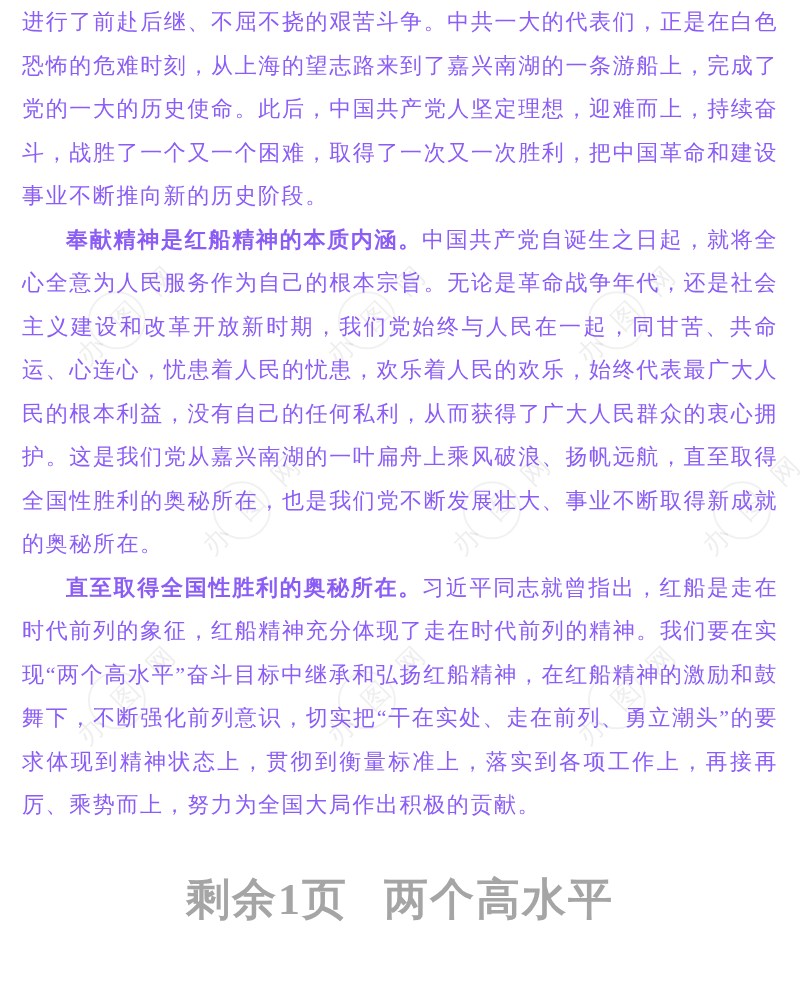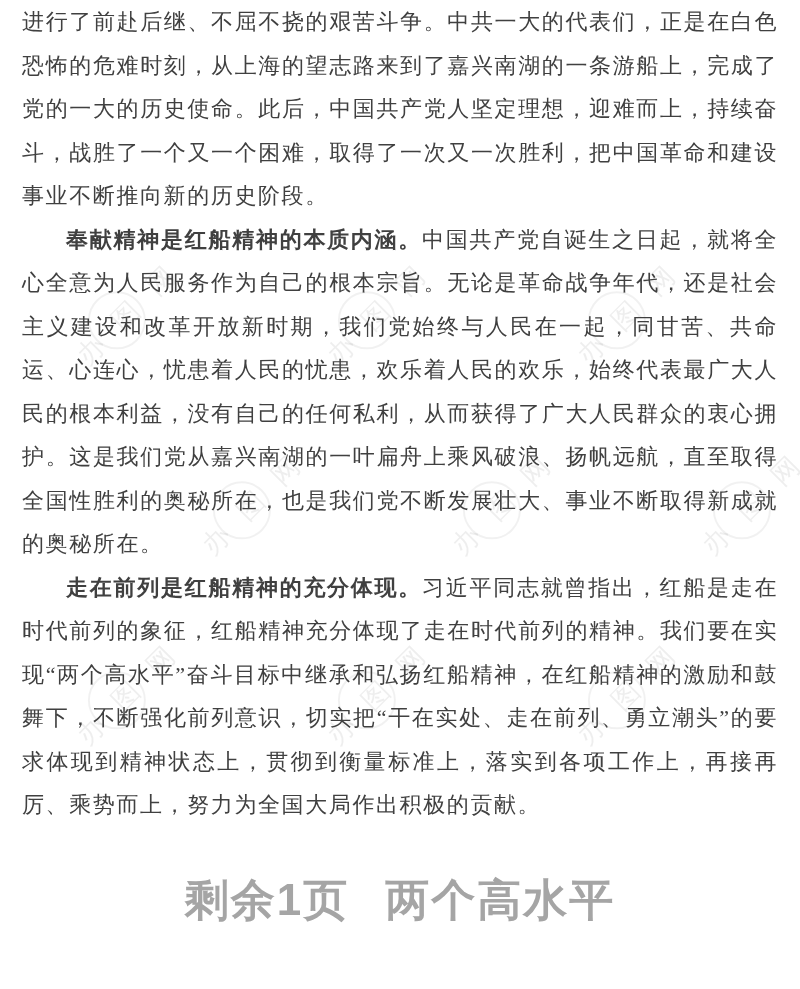--- a/index.html
+++ b/index.html
@@ -50,21 +50,21 @@
   .wm.w6 { left: 685px; top: 480px; }
   .wm.w7 { left:  60px; top: 670px; }
   .wm.w8 { left: 310px; top: 670px; }
   .wm.w9 { left: 560px; top: 670px; }
 
   
   .content {
     position: relative;
     z-index: 1;
     padding: 0 22px;
-    color: #404040;
+    color: #8b5cf6;
   }
   .para {
     margin: 0;
     font-size: 22px;
     line-height: 43.5px;
     letter-spacing: 1.6px;
     text-align: justify;
     text-justify: inter-ideograph;
     word-break: break-all;
     text-indent: 2em;
@@ -83,21 +83,21 @@
     position: absolute;
     z-index: 1;
     left: 0;
     top: 874px;
     width: 100%;
     display: flex;
     justify-content: center;
     align-items: baseline;
     gap: 36px;
     color: #a5a5a5;
-    font-family: Liberation Sans, sans-serif;
+    font-family: Liberation Serif, serif;
     font-weight: 900;
     font-size: 44px;
     letter-spacing: 2px;
     line-height: 1.2;
   }
 </style>
 </head>
 <body>
 
 <div class="page">
@@ -112,21 +112,21 @@
     <span class="wm w7">办图网</span>
     <span class="wm w8">办图网</span>
     <span class="wm w9">办图网</span>
   </div>
 
   <div class="content">
     <p class="para no-indent"><span class="lead"></span><span class="body-text">进行了前赴后继、不屈不挠的艰苦斗争。中共一大的代表们，正是在白色恐怖的危难时刻，从上海的望志路来到了嘉兴南湖的一条游船上，完成了党的一大的历史使命。此后，中国共产党人坚定理想，迎难而上，持续奋斗，战胜了一个又一个困难，取得了一次又一次胜利，把中国革命和建设事业不断推向新的历史阶段。</span></p>
 
     <p class="para"><span class="lead">奉献精神是红船精神的本质内涵。</span><span class="body-text">中国共产党自诞生之日起，就将全心全意为人民服务作为自己的根本宗旨。无论是革命战争年代，还是社会主义建设和改革开放新时期，我们党始终与人民在一起，同甘苦、共命运、心连心，忧患着人民的忧患，欢乐着人民的欢乐，始终代表最广大人民的根本利益，没有自己的任何私利，从而获得了广大人民群众的衷心拥护。这是我们党从嘉兴南湖的一叶扁舟上乘风破浪、扬帆远航，直至取得全国性胜利的奥秘所在，也是我们党不断发展壮大、事业不断取得新成就的奥秘所在。</span></p>
 
-    <p class="para"><span class="lead">走在前列是红船精神的充分体现。</span><span class="body-text">习近平同志就曾指出，红船是走在时代前列的象征，红船精神充分体现了走在时代前列的精神。我们要在实现“两个高水平”奋斗目标中继承和弘扬红船精神，在红船精神的激励和鼓舞下，不断强化前列意识，切实把“干在实处、走在前列、勇立潮头”的要求体现到精神状态上，贯彻到衡量标准上，落实到各项工作上，再接再厉、乘势而上，努力为全国大局作出积极的贡献。</span></p>
+    <p class="para"><span class="lead">直至取得全国性胜利的奥秘所在。</span><span class="body-text">习近平同志就曾指出，红船是走在时代前列的象征，红船精神充分体现了走在时代前列的精神。我们要在实现“两个高水平”奋斗目标中继承和弘扬红船精神，在红船精神的激励和鼓舞下，不断强化前列意识，切实把“干在实处、走在前列、勇立潮头”的要求体现到精神状态上，贯彻到衡量标准上，落实到各项工作上，再接再厉、乘势而上，努力为全国大局作出积极的贡献。</span></p>
   </div>
 
   <div class="footer">
     <span>剩余1页</span>
     <span>两个高水平</span>
   </div>
 
 </div>
 
 </body></html>

